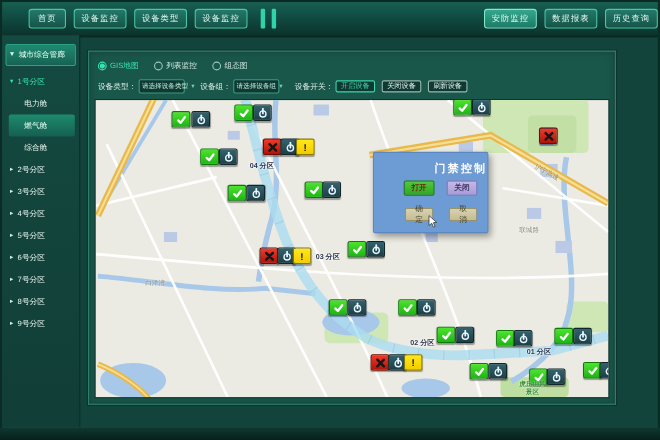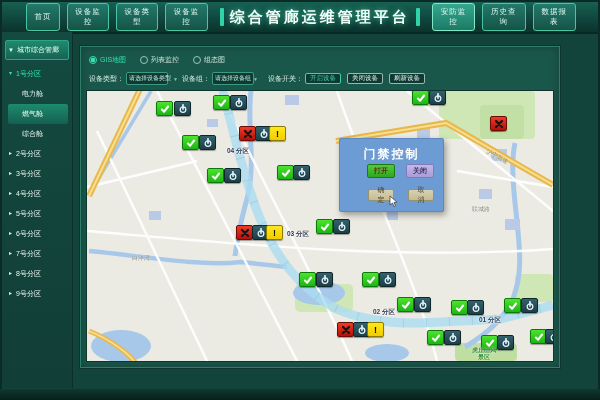--- a/index.html
+++ b/index.html
@@ -4,21 +4,21 @@
 <style>
   html,body{margin:0;padding:0;background:#0a211d;font-family:"Liberation Sans",sans-serif;}
   #app{position:relative;width:600px;height:400px;background:#12443b;overflow:hidden;
        box-shadow:inset 0 0 0 2px #0a2b26, inset 0 2px 0 #2c8a74;}
   
   #hdr{position:absolute;left:2px;top:2px;right:2px;height:30px;
        background:linear-gradient(#176052,#0e4038 70%,#0b332c);
        border-bottom:2px solid #082822;display:flex;align-items:center;}
   .nav{display:flex;gap:7px;}
   .nav.left{margin-left:24px;}
-  .nav.right{margin-left:auto;margin-right:22px;font-family:Liberation Mono, monospace;}
+  .nav.right{margin-left:auto;font-family:Liberation Mono, monospace;}
   .nav button{min-width:34px;padding:3px 6px;font-size:7.5px;color:#e4fbf2;
        background:linear-gradient(#23796a,#155448);border:1px solid #49c7a2;border-radius:3px;
        font-family:inherit;letter-spacing:1px;cursor:pointer;}
   .nav button.active{background:linear-gradient(#34a78d,#1d7a66);border-color:#7fe9c8;}
   #titleWrap{display:flex;align-items:center;gap:6px;margin:0 12px;}
   .tbar{width:4px;height:18px;background:#2fd3a8;border-radius:1px;}
   #pageTitle{font-size:15px;font-weight:bold;color:#f4fffb;letter-spacing:3px;
        text-shadow:0 0 6px rgba(90,255,205,.6);white-space:nowrap;}
   
   #side{position:absolute;left:2px;top:32px;width:70px;bottom:12px;
@@ -60,21 +60,21 @@
   .micon.power{background:linear-gradient(#33626d,#1d3f46);border:1px solid #10262b;}
   .micon.offline{background:linear-gradient(#ef3a28,#b31208);border:1px solid #6e0b04;}
   .micon.warn{background:linear-gradient(#ffe81a,#f2cc00);border:1px solid #8a7a00;color:#111;font-weight:bold;font-size:9px;}
   .zlabel{position:absolute;font-size:6.5px;font-weight:bold;color:#2b3550;white-space:nowrap;text-shadow:0 0 2px #fff,0 0 2px #fff;transform:translate(-50%,-50%);}
   .plabel{position:absolute;font-size:6px;color:#8d8d85;white-space:nowrap;transform:translate(-50%,-50%);text-shadow:0 0 2px #fff;}
   .plabel.green{color:#3a8f3a;font-weight:bold;text-align:center;line-height:1.15;}
   .plabel.road{color:#8f864f;transform:translate(-50%,-50%) rotate(28deg);}
   
   #dlg{position:absolute;left:252px;top:47px;width:103px;height:72px;background:#6d9bd3;
        border:1px solid #5c88c2;border-radius:2px;box-shadow:2px 3px 6px rgba(0,0,0,.35);}
-  #dlgTitle{text-align:center;font-size:12px;font-weight:bold;color:#ffffff;margin-top:7px;letter-spacing:2px;}
+  #dlgTitle{text-align:right;font-size:10px;font-weight:bold;color:#ffffff;margin-top:7px;letter-spacing:2px;}
   .dbtn{position:absolute;border-radius:2px;font-size:7px;font-family:inherit;cursor:pointer;display:flex;align-items:center;justify-content:center;}
   #btnOpen{left:27px;top:25px;width:28px;height:14px;background:linear-gradient(#52c93e,#2ea81f);border:1px solid #1d7a12;color:#6e2715;font-weight:bold;}
   #btnClose{left:66px;top:25px;width:28px;height:14px;background:linear-gradient(#c3b9e6,#a99bd8);border:1px solid #8678bd;color:#3a3360;font-weight:bold;}
   #btnOk{left:28px;top:50px;width:26px;height:12px;background:linear-gradient(#d8d2b2,#c4bc93);border:1px solid #9a9268;color:#4a4630;}
   #btnCancel{left:68px;top:50px;width:26px;height:12px;background:linear-gradient(#d8d2b2,#c4bc93);border:1px solid #9a9268;color:#4a4630;}
   #cursor{position:absolute;left:49px;top:56px;pointer-events:none;}
   
   #bezelBottom{position:absolute;left:0;right:0;bottom:0;height:11px;background:linear-gradient(#0f3830,#071f1b);}
 </style>
 </head>
@@ -84,27 +84,26 @@
 
   <div id="hdr">
     <div class="nav left" id="navLeft">
         <button>首页</button>
         <button>设备监控</button>
         <button>设备类型</button>
         <button>设备监控</button>
       </div>
     <div id="titleWrap">
       <span class="tbar"></span>
-      <span id="pageTitle">综合管廊运维管理平台</span>
       <span class="tbar"></span>
     </div>
     <div class="nav right" id="navRight">
         <button class="active">安防监控</button>
+        <button>数据报表</button>
         <button>历史查询</button>
-        <button>数据报表</button>
       </div>
   </div>
 
   <div id="side">
     <div id="treeRoot">
       <span class="caret">▼</span>
       <span>城市综合管廊</span>
     </div>
     <ul id="tree">
         <li class="zone expanded">1号分区</li>

